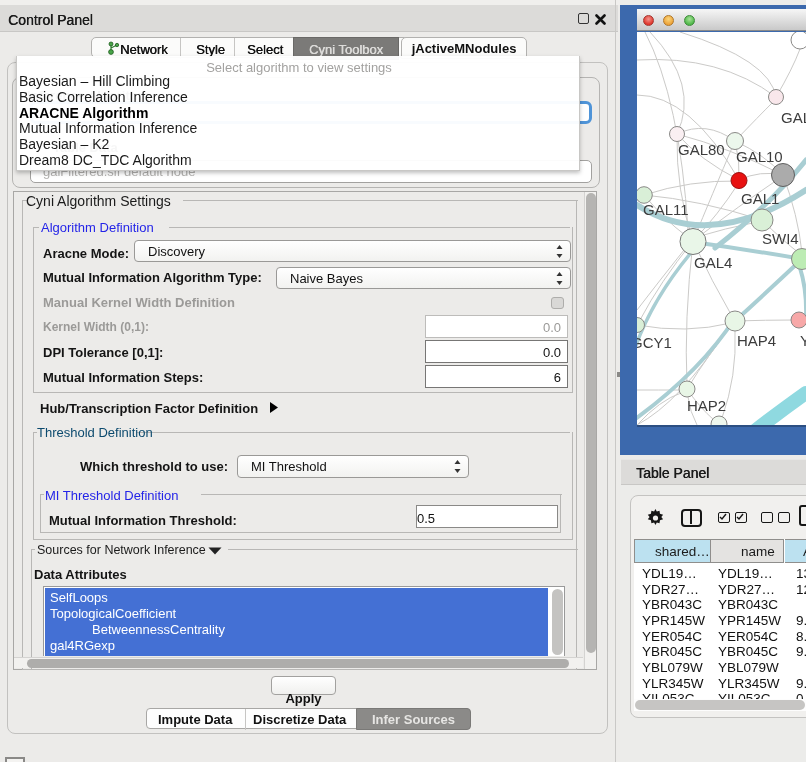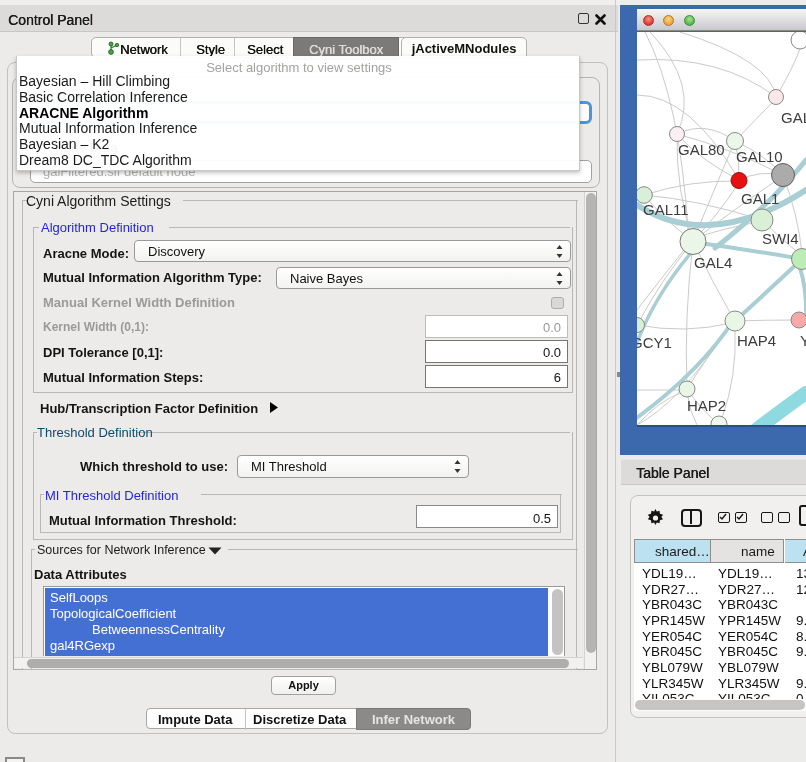--- a/index.html
+++ b/index.html
@@ -115,21 +115,21 @@
     </svg>
 </div>
 
 <div class="abs" style="left:40px;top:494px;width:521px;height:39px;border:1px solid #b8b7b5;border-top:none;">
   <div class="abs" style="left:0;top:0;width:3px;height:1px;background:#b8b7b5;"></div>
   <div class="abs" style="left:160px;top:0;width:361px;height:1px;background:#b8b7b5;"></div>
 </div>
 <div class="abs" style="left:45px;top:488px;font-size:13px;color:#2424e8;">MI Threshold Definition</div>
 <div class="abs b" style="left:49px;top:513px;font-size:13px;color:#141414;">Mutual Information Threshold:</div>
 <div class="abs" style="left:416px;top:505px;width:142px;height:23px;background:#fff;border:1px solid #8a8987;">
-  <div style="margin:5px 6px 0 0;font-size:13px;color:#111;text-align:right;padding-left:28px;">0.5</div>
+  <div style="margin:5px 6px 0 0;font-size:13px;color:#111;text-align:left;">0.5</div>
 </div>
 
 <div class="abs" style="left:31px;top:549px;width:546px;height:121px;border:1px solid #b8b7b5;border-top:none;border-bottom:none;">
   <div class="abs" style="left:0;top:0;width:3px;height:1px;background:#b8b7b5;"></div>
   <div class="abs" style="left:196px;top:0;width:350px;height:1px;background:#b8b7b5;"></div>
 </div>
 <div class="abs" style="left:37px;top:543px;font-size:12.5px;color:#1b1b1b;">Sources for Network Inference</div>
 <svg class="abs" style="left:208px;top:547px;" width="14" height="8" viewBox="0 0 14 8">
     <path d="M0.5 0.5 L13.5 0.5 L7 7.5 Z" fill="#222"></path>
   </svg>
@@ -146,29 +146,29 @@
 
 <div class="abs" style="left:14px;top:657px;width:569px;height:11px;background:#f2f1ef;border-top:1px solid #d4d3d1;">
   <div class="abs" style="left:13px;top:1px;width:542px;height:9px;background:#aeadab;border-radius:5px;"></div>
 </div>
 
 <div class="abs" style="left:584px;top:192px;width:12px;height:477px;background:#f2f1ef;border-left:1px solid #d4d3d1;">
   <div class="abs" style="left:1px;top:1px;width:10px;height:460px;background:#b5b4b2;border-radius:5px;"></div>
 </div>
 
 <div class="abs" style="left:271px;top:676px;width:65px;height:19px;background:linear-gradient(#ffffff,#f0f0ee);border:1px solid #a2a19f;border-radius:4px;text-align:center;">
-  <div style="margin-top:2px;font-size:11px;font-weight:bold;color:#111;">Apply</div>
+  <div style="margin-top:14px;font-size:13px;font-weight:bold;color:#111;">Apply</div>
 </div>
 
 <div class="abs" style="left:146px;top:708px;width:324px;height:21px;background:#fdfdfd;border:1px solid #a8a7a5;border-radius:4px;font-size:13px;font-weight:bold;">
   <div class="abs" style="left:98px;top:0;width:1px;height:21px;background:#c6c5c3;"></div>
   <div class="abs" style="left:11px;top:3px;color:#111;">Impute Data</div>
   <div class="abs" style="left:106px;top:3px;color:#111;">Discretize Data</div>
   <div class="abs" style="left:209px;top:-1px;width:115px;height:22px;background:#8b8a88;border:1px solid #7a7977;border-radius:0 4px 4px 0;">
-    <div style="text-align:center;margin-top:3px;color:#e6e5e3;">Infer Network</div>
+    <div style="text-align:center;margin-top:3px;color:#e6e5e3;">Infer Sources</div>
   </div>
 </div>
 
 <div class="abs" style="left:5px;top:757px;width:20px;height:10px;border:2px solid #8a8987;background:#f4f3f1;"></div>
 
 <div class="abs" style="left:16px;top:56px;width:564px;height:115px;background:rgba(255,255,255,0.96);border:1px solid #c8c7c5;border-top:none;box-shadow:0 2px 4px rgba(0,0,0,0.25);font-size:14px;">
   <div class="abs" style="left:0;top:4px;width:564px;text-align:center;color:#a3a2a0;font-size:13px;">Select algorithm to view settings</div>
   <div class="abs" style="left:2px;top:17px;color:#1a1a1a;">Bayesian – Hill Climbing</div>
   <div class="abs" style="left:2px;top:33px;color:#1a1a1a;">Basic Correlation Inference</div>
   <div class="abs b" style="left:2px;top:48.7px;color:#000;">ARACNE Algorithm</div>

